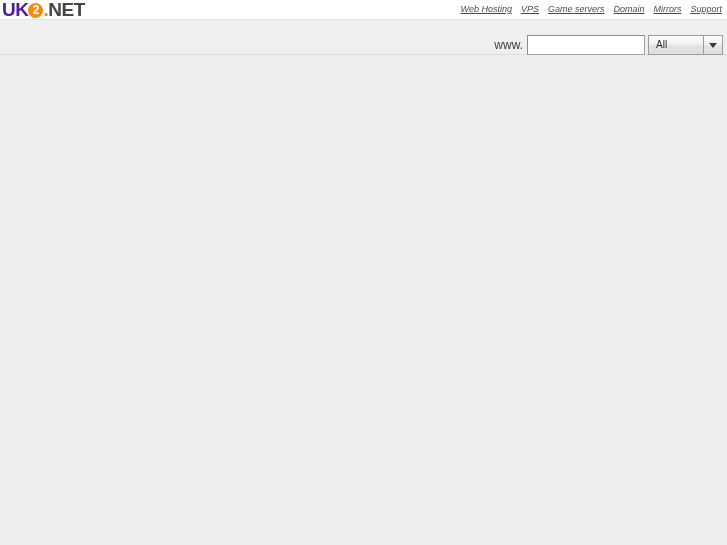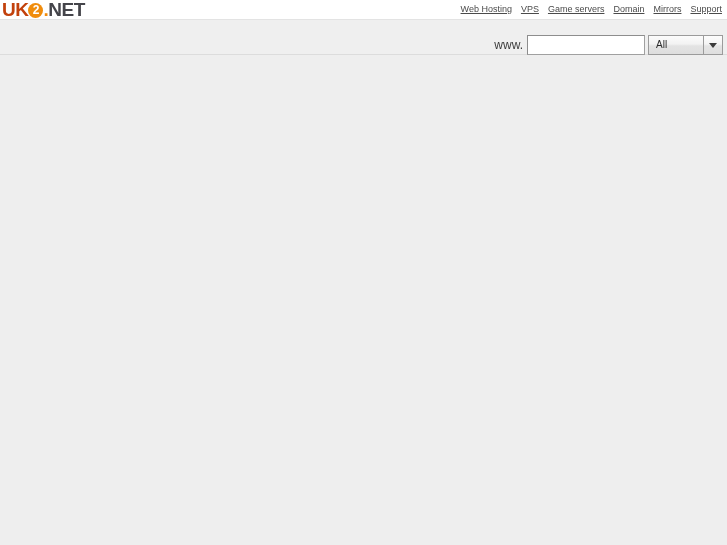--- a/index.html
+++ b/index.html
@@ -29,21 +29,21 @@
     display: flex;
     align-items: center;
     font-family: "Liberation Sans", sans-serif;
     font-weight: bold;
     font-size: 19px;
     letter-spacing: -0.5px;
     color: #4a4a4a;
     line-height: 1;
     user-select: none;
   }
-  .logo .lg-uk { color: #c2410c; }
+  .logo .lg-uk { color: #4c1d95; }
   .logo .lg-circle {
     display: inline-block;
     width: 15px;
     height: 15px;
     border-radius: 50%;
     background: #f08c0c;
     color: #ffffff;
     font-size: 12px;
     font-weight: bold;
     text-align: center;
@@ -67,20 +67,21 @@
     align-items: center;
     gap: 9px;
   }
   .nav a {
     font-family: "Liberation Sans", sans-serif;
     font-size: 9px;
     color: #4b4b4b;
     text-decoration: underline;
     white-space: nowrap;
     line-height: 11px;
+    font-style: italic;
   }
 
   
   .searchband {
     position: relative;
     height: 36px;
     background: #efefef;
     border-top: 1px solid #e3e3e3;
     border-bottom: 1px solid #dcdcdc;
     box-sizing: border-box;

